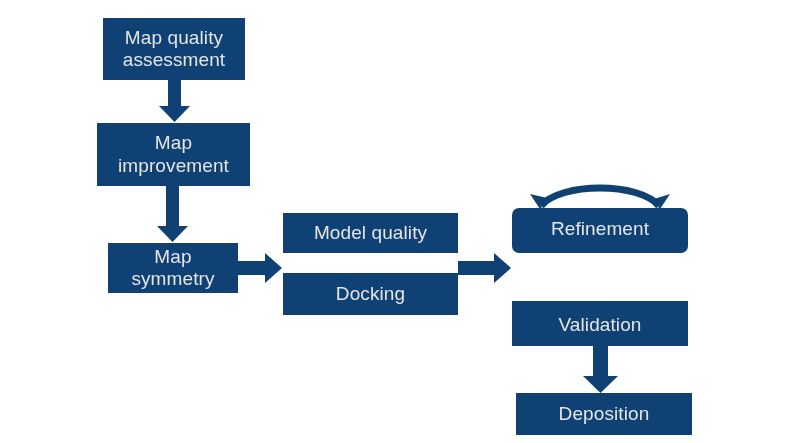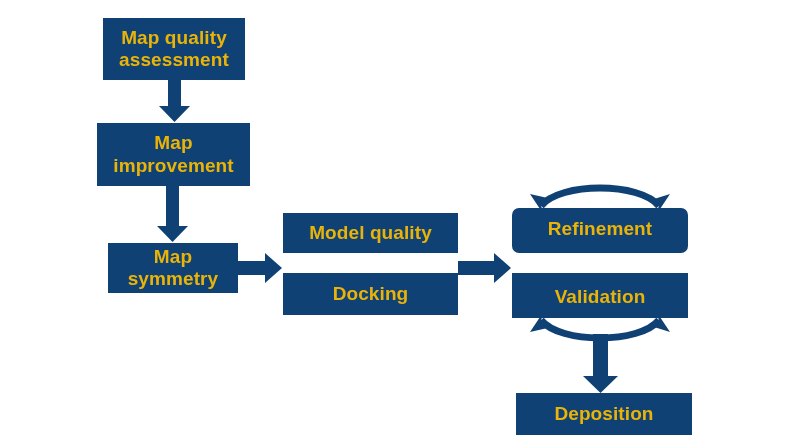--- a/index.html
+++ b/index.html
@@ -14,49 +14,49 @@
   #canvas {
     position: relative;
     width: 800px;
     height: 443px;
     background: #ffffff;
     overflow: hidden;
   }
   .node {
     position: absolute;
     background: #104174;
-    color: #eab308;
+    color: #e5e5e5;
     display: flex;
     align-items: center;
     justify-content: center;
     text-align: center;
     line-height: 1.18;
     font-size: 19px;
-    font-weight: 700;
+    font-weight: 400;
     letter-spacing: 0.1px;
     box-sizing: border-box;
     padding: 2px 6px;
     -webkit-font-smoothing: antialiased;
   }
   .node-label {
     display: block;
     white-space: pre-line;
   }
   
   #node-map-quality-assessment { left: 103px; top: 18px;  width: 142px; height: 62px; }
   #node-map-improvement        { left: 97px;  top: 123px; width: 153px; height: 63px; }
   #node-map-symmetry           { left: 108px; top: 243px; width: 130px; height: 50px; }
   #node-model-building         { left: 283px; top: 213px; width: 175px; height: 40px; }
   #node-docking                { left: 283px; top: 273px; width: 175px; height: 42px; }
   #node-refinement             { left: 512px; top: 208px; width: 176px; height: 45px; border-radius: 7px; }
   #node-validation             { left: 512px; top: 273px; width: 176px; height: 45px; }
   #node-deposition             { left: 516px; top: 393px; width: 176px; height: 42px; }
 
   #node-refinement  { align-items: flex-start; padding-top: 10px; }
-  #node-validation  { align-items: flex-end;   padding-bottom: 10px; }
+  #node-validation  { align-items: flex-end;   padding-bottom: 10px; margin-top: 28px; }
   #node-model-building { align-items: center; }
   #node-docking        { align-items: center; }
 
   .edge-layer {
     position: absolute;
     left: 0;
     top: 0;
     width: 800px;
     height: 443px;
     pointer-events: none;

